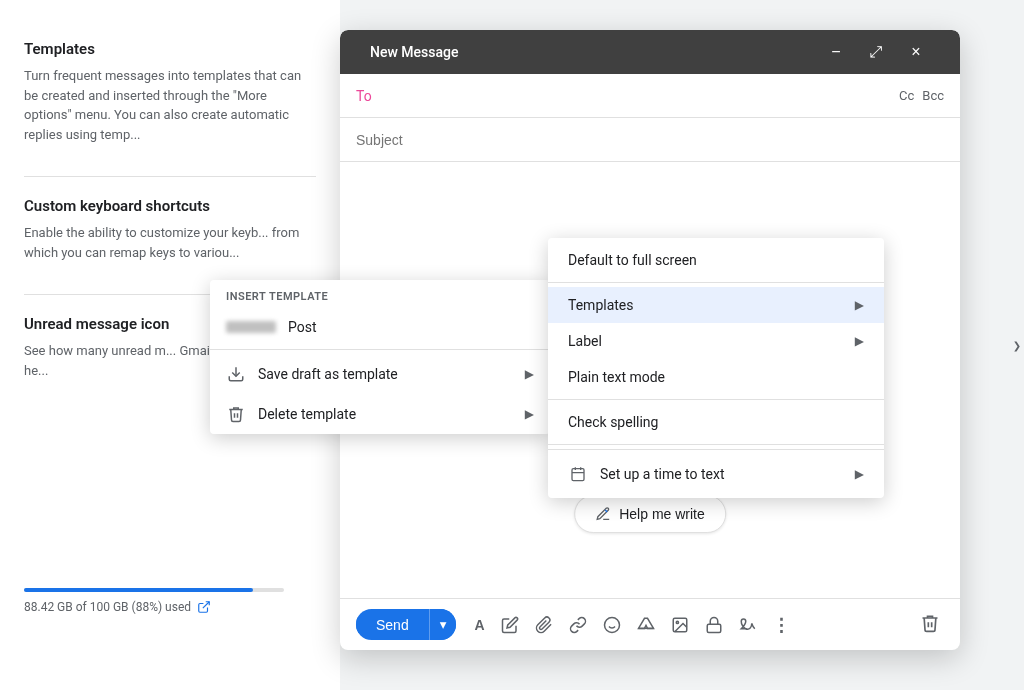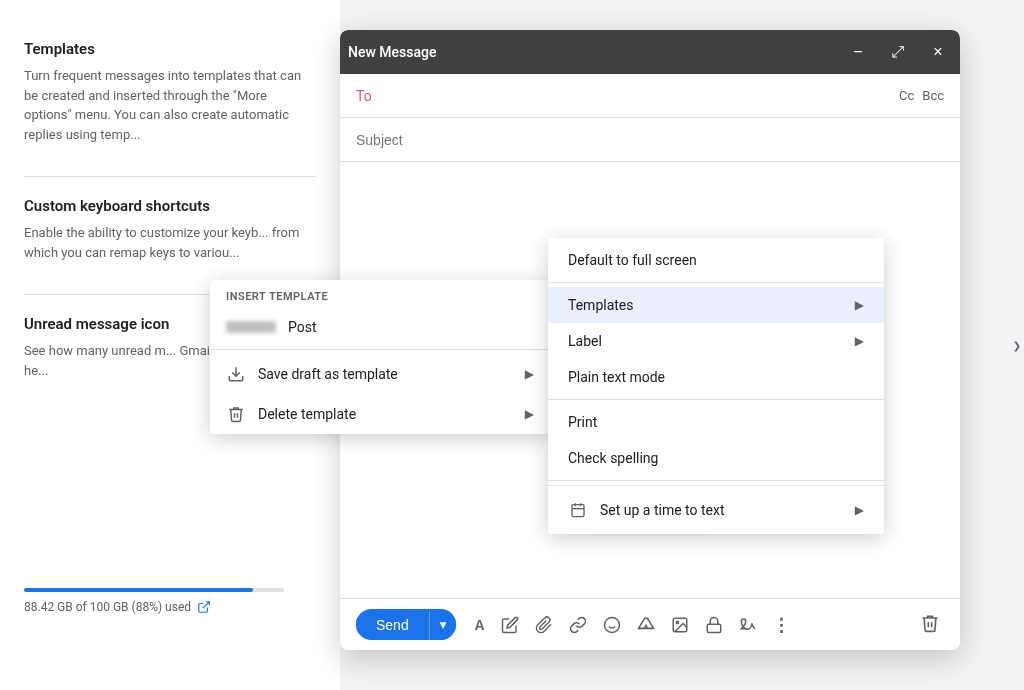--- a/index.html
+++ b/index.html
@@ -93,21 +93,21 @@
       border-radius: 8px;
       box-shadow: 0 8px 30px rgba(0,0,0,0.2);
       display: flex;
       flex-direction: column;
       overflow: hidden;
     }
 
     .compose-header {
       background: #404040;
       color: #fff;
-      padding: 0 8px;
+      padding: 0 30px;
       height: 44px;
       display: flex;
       align-items: center;
       justify-content: space-between;
       border-radius: 8px 8px 0 0;
     }
 
     .compose-title {
       font-size: 14px;
       font-weight: 500;
@@ -579,23 +579,20 @@
   </div>
   <div class="main-menu-item">
     <span>Label</span>
     <span class="main-menu-item-arrow">▶</span>
   </div>
   <div class="main-menu-item">
     <span>Plain text mode</span>
   </div>
   <hr class="main-menu-divider">
   <div class="main-menu-item">
-    <span>Print</span>
-  </div>
-  <div class="main-menu-item">
     <span>Check spelling</span>
   </div>
   <hr class="main-menu-divider">
   <hr class="main-menu-divider">
   <div class="main-menu-item">
     <div class="main-menu-item-icon">
       <svg width="16" height="16" viewBox="0 0 24 24" fill="none" stroke="currentColor" stroke-width="2">
         <rect x="3" y="4" width="18" height="18" rx="2" ry="2"></rect>
         <line x1="16" y1="2" x2="16" y2="6"></line>
         <line x1="8" y1="2" x2="8" y2="6"></line>

